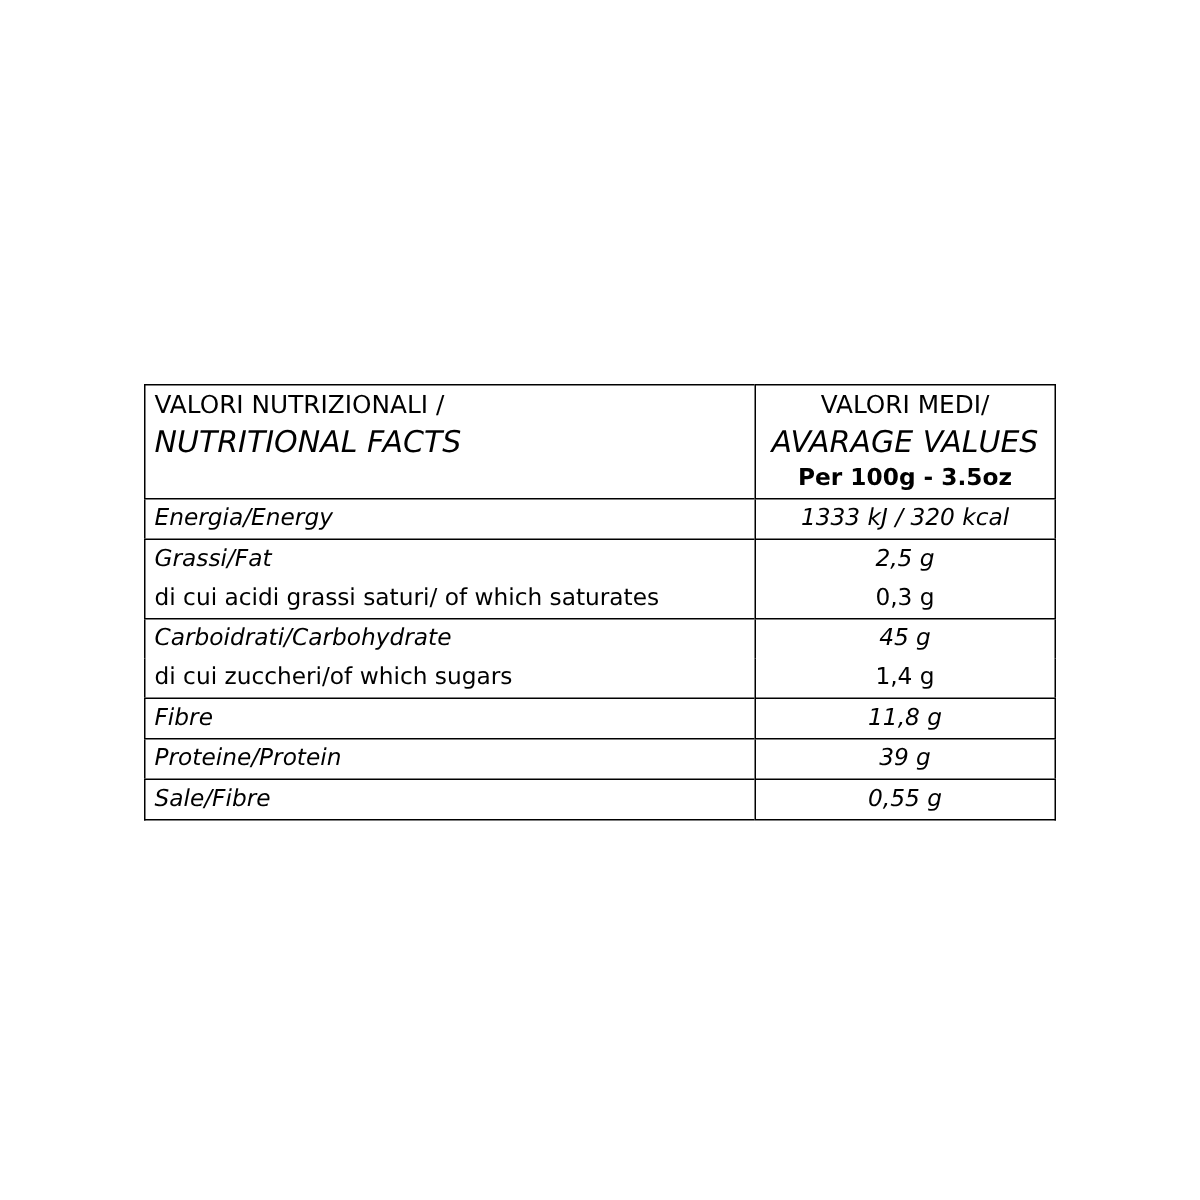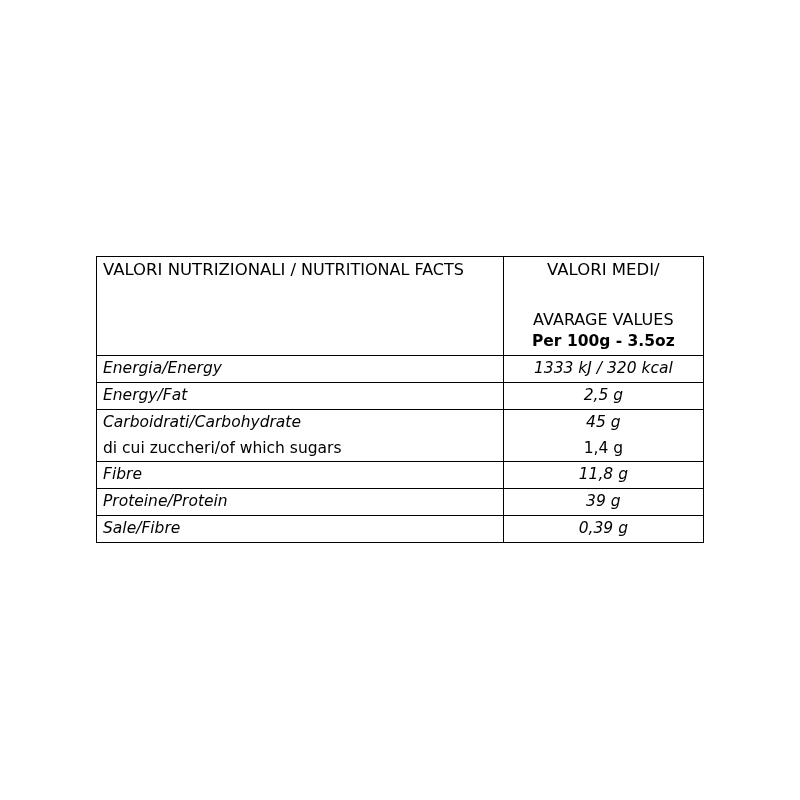--- a/index.html
+++ b/index.html
@@ -59,23 +59,23 @@
     border-top: 1.6px solid #000;
     font-style: italic;
   }
 
   .hdr-line1 {
     font-weight: normal;
     font-size: 16.5px;
     white-space: nowrap;
   }
   .hdr-line2 {
-    font-size: 16px;
+    font-style: italic;
+    font-size: 20px;
     white-space: nowrap;
-    margin-top: 28px;
   }
   .hdr-line3 {
     font-weight: bold;
     font-size: 15.5px;
     white-space: nowrap;
   }
 
   td.header-label {
     padding-top: 6px;
     padding-bottom: 4px;
@@ -116,24 +116,28 @@
           <span class="hdr-line3">Per 100g - 3.5oz</span>
         </td>
       </tr>
 
       <tr class="group-start">
         <td><span class="row-label">Energia/Energy</span></td>
         <td class="value-cell"><span class="row-value">1333 kJ / 320 kcal</span></td>
       </tr>
 
       <tr class="group-start">
-        <td><span class="row-label">Energy/Fat</span></td>
+        <td><span class="row-label">Grassi/Fat</span></td>
         <td class="value-cell"><span class="row-value">2,5 g</span></td>
       </tr>
 
+      <tr>
+        <td><span class="row-label">di cui acidi grassi saturi/ of which saturates</span></td>
+        <td class="value-cell"><span class="row-value">0,3 g</span></td>
+      </tr>
 
       <tr class="group-start">
         <td><span class="row-label">Carboidrati/Carbohydrate</span></td>
         <td class="value-cell"><span class="row-value">45 g</span></td>
       </tr>
 
       <tr>
         <td><span class="row-label">di cui zuccheri/of which sugars</span></td>
         <td class="value-cell"><span class="row-value">1,4 g</span></td>
       </tr>
@@ -143,17 +147,17 @@
         <td class="value-cell"><span class="row-value">11,8 g</span></td>
       </tr>
 
       <tr class="group-start">
         <td><span class="row-label">Proteine/Protein</span></td>
         <td class="value-cell"><span class="row-value">39 g</span></td>
       </tr>
 
       <tr class="group-start">
         <td><span class="row-label">Sale/Fibre</span></td>
-        <td class="value-cell"><span class="row-value">0,39 g</span></td>
+        <td class="value-cell"><span class="row-value">0,55 g</span></td>
       </tr>
     </tbody>
   </table>
 </div>
 
 </body></html>

